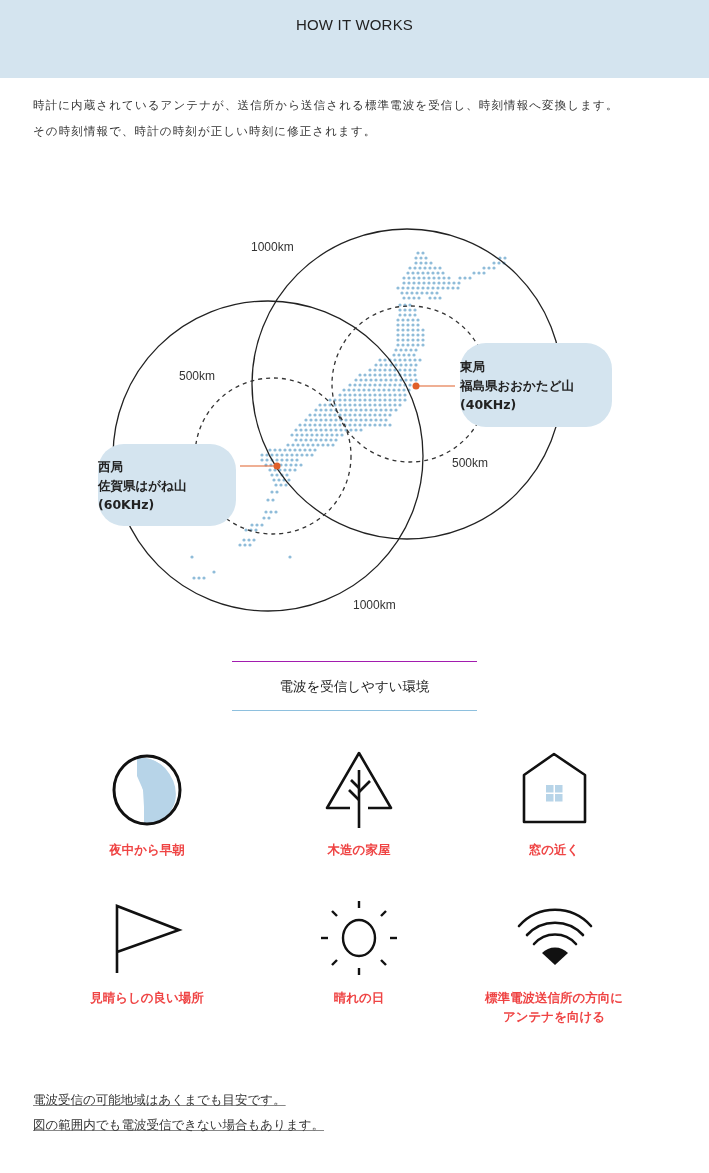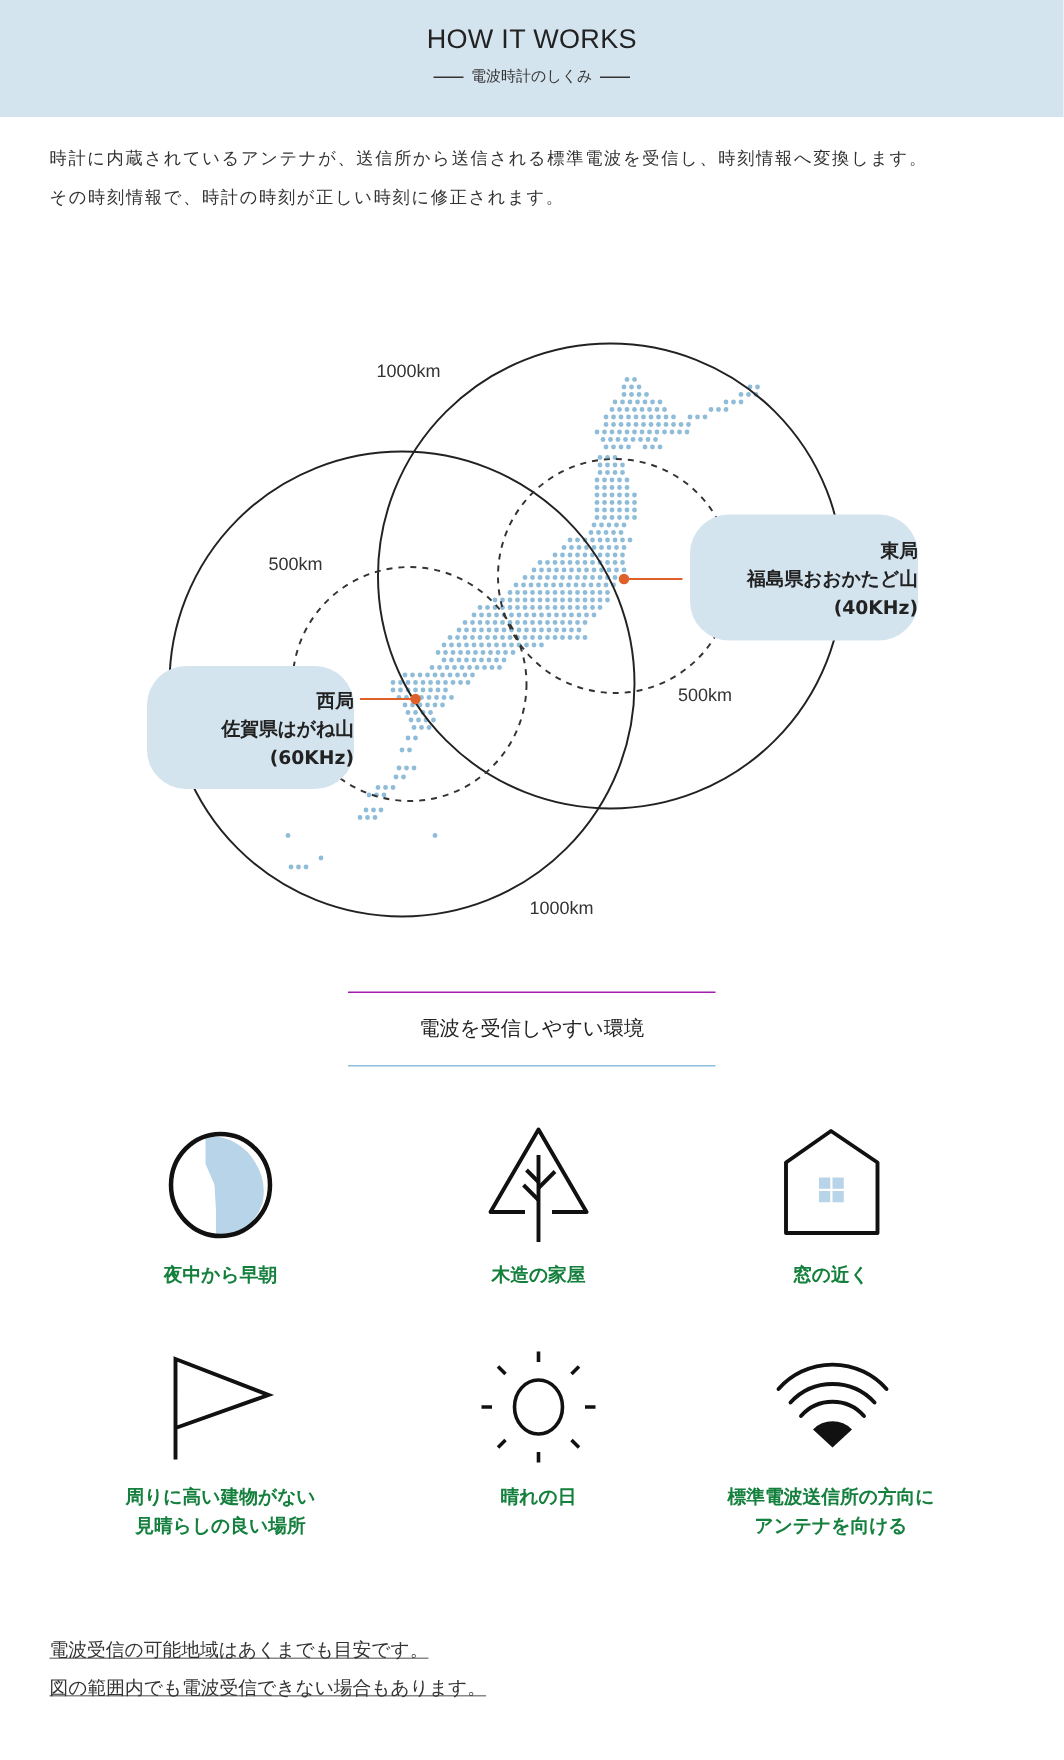--- a/index.html
+++ b/index.html
@@ -1,39 +1,36 @@
 <!DOCTYPE html>
 <html><head>
 <meta charset="utf-8">
 <style>
   html,body{margin:0;padding:0;background:#fff;}
   body{width:709px;height:1173px;position:relative;overflow:hidden;font-family:"DejaVu Sans","Liberation Sans",sans-serif;color:#222;}
   .header{position:absolute;left:0;top:0;width:709px;height:78px;background:#d4e4ef;}
-  .header .title{position:absolute;left:0;width:709px;top:16px;text-align:center;font-family:"Liberation Sans",sans-serif;font-size:18px;color:#222;letter-spacing:0.2px;}
+  .header .title{position:absolute;left:0;width:709px;top:16px;text-align:center;font-family:"Liberation Sans",sans-serif;font-size:15px;color:#222;letter-spacing:0.2px;}
   .header .subtitle{position:absolute;left:0;width:709px;top:44px;text-align:center;font-size:10px;color:#333;}
   .header .subtitle .rule{display:inline-block;width:20px;height:1px;background:#333;vertical-align:middle;margin:0 5px;}
   .intro{position:absolute;left:33px;top:93px;width:660px;}
   .intro p{margin:0;font-size:11.5px;line-height:25.7px;letter-spacing:1.1px;color:#333;white-space:nowrap;}
   svg.map{position:absolute;left:0;top:200px;}
   .map-label{position:absolute;font-family:"Liberation Sans",sans-serif;font-size:12px;color:#333;}
-  .station{position:absolute;background:#d4e4ef;border-radius:26px;text-align:right;font-size:12.5px;font-weight:bold;line-height:19px;color:#222;display:flex;flex-direction:column;justify-content:center;}
+  .station{position:absolute;background:#d4e4ef;border-radius:26px;text-align:left;font-size:12.5px;font-weight:bold;line-height:19px;color:#222;display:flex;flex-direction:column;justify-content:center;}
   .section-title{position:absolute;left:232px;width:245px;top:661px;height:48px;border-top:1px solid #a21caf;border-bottom:1px solid #8ec0de;text-align:center;line-height:48px;font-size:13.5px;font-weight:normal;color:#222;}
   .env-icon{position:absolute;}
-  .env-label{position:absolute;width:220px;text-align:center;font-size:12.5px;font-weight:bold;line-height:19px;color:#15803d;}
+  .env-label{position:absolute;width:220px;text-align:center;font-size:12.5px;font-weight:bold;line-height:19px;color:#ef4444;}
   .notes{position:absolute;left:33px;top:1087px;}
   .notes p{margin:0;font-size:12.5px;line-height:25px;color:#333;text-decoration:underline;text-decoration-color:#888;white-space:nowrap;}
 </style>
 </head>
 <body>
 
 <div class="header">
   <div class="title">HOW IT WORKS</div>
-  <div class="subtitle">
-    <span class="rule"></span><span>電波時計のしくみ</span><span class="rule"></span>
-  </div>
 </div>
 
 <div class="intro">
   <p>時計に内蔵されているアンテナが、送信所から送信される標準電波を受信し、時刻情報へ変換します。</p>
   <p>その時刻情報で、時計の時刻が正しい時刻に修正されます。</p>
 </div>
 
 <svg class="map" width="709" height="430" viewBox="0 200 709 430">
   <g id="japan-dots" fill="#8fbcd9">
       <circle cx="418" cy="253" r="1.6"></circle>
@@ -581,21 +578,20 @@
 <div class="env-label" style="left:37px;top:840px;">
     <div>夜中から早朝</div>
   </div>
 <div class="env-label" style="left:249px;top:840px;">
     <div>木造の家屋</div>
   </div>
 <div class="env-label" style="left:444px;top:840px;">
     <div>窓の近く</div>
   </div>
 <div class="env-label" style="left:37px;top:988px;">
-  <div>周りに高い建物がない</div>
   <div>見晴らしの良い場所</div>
 </div>
 <div class="env-label" style="left:249px;top:988px;">
     <div>晴れの日</div>
   </div>
 <div class="env-label" style="left:444px;top:988px;">
   <div>標準電波送信所の方向に</div>
   <div>アンテナを向ける</div>
 </div>
 

